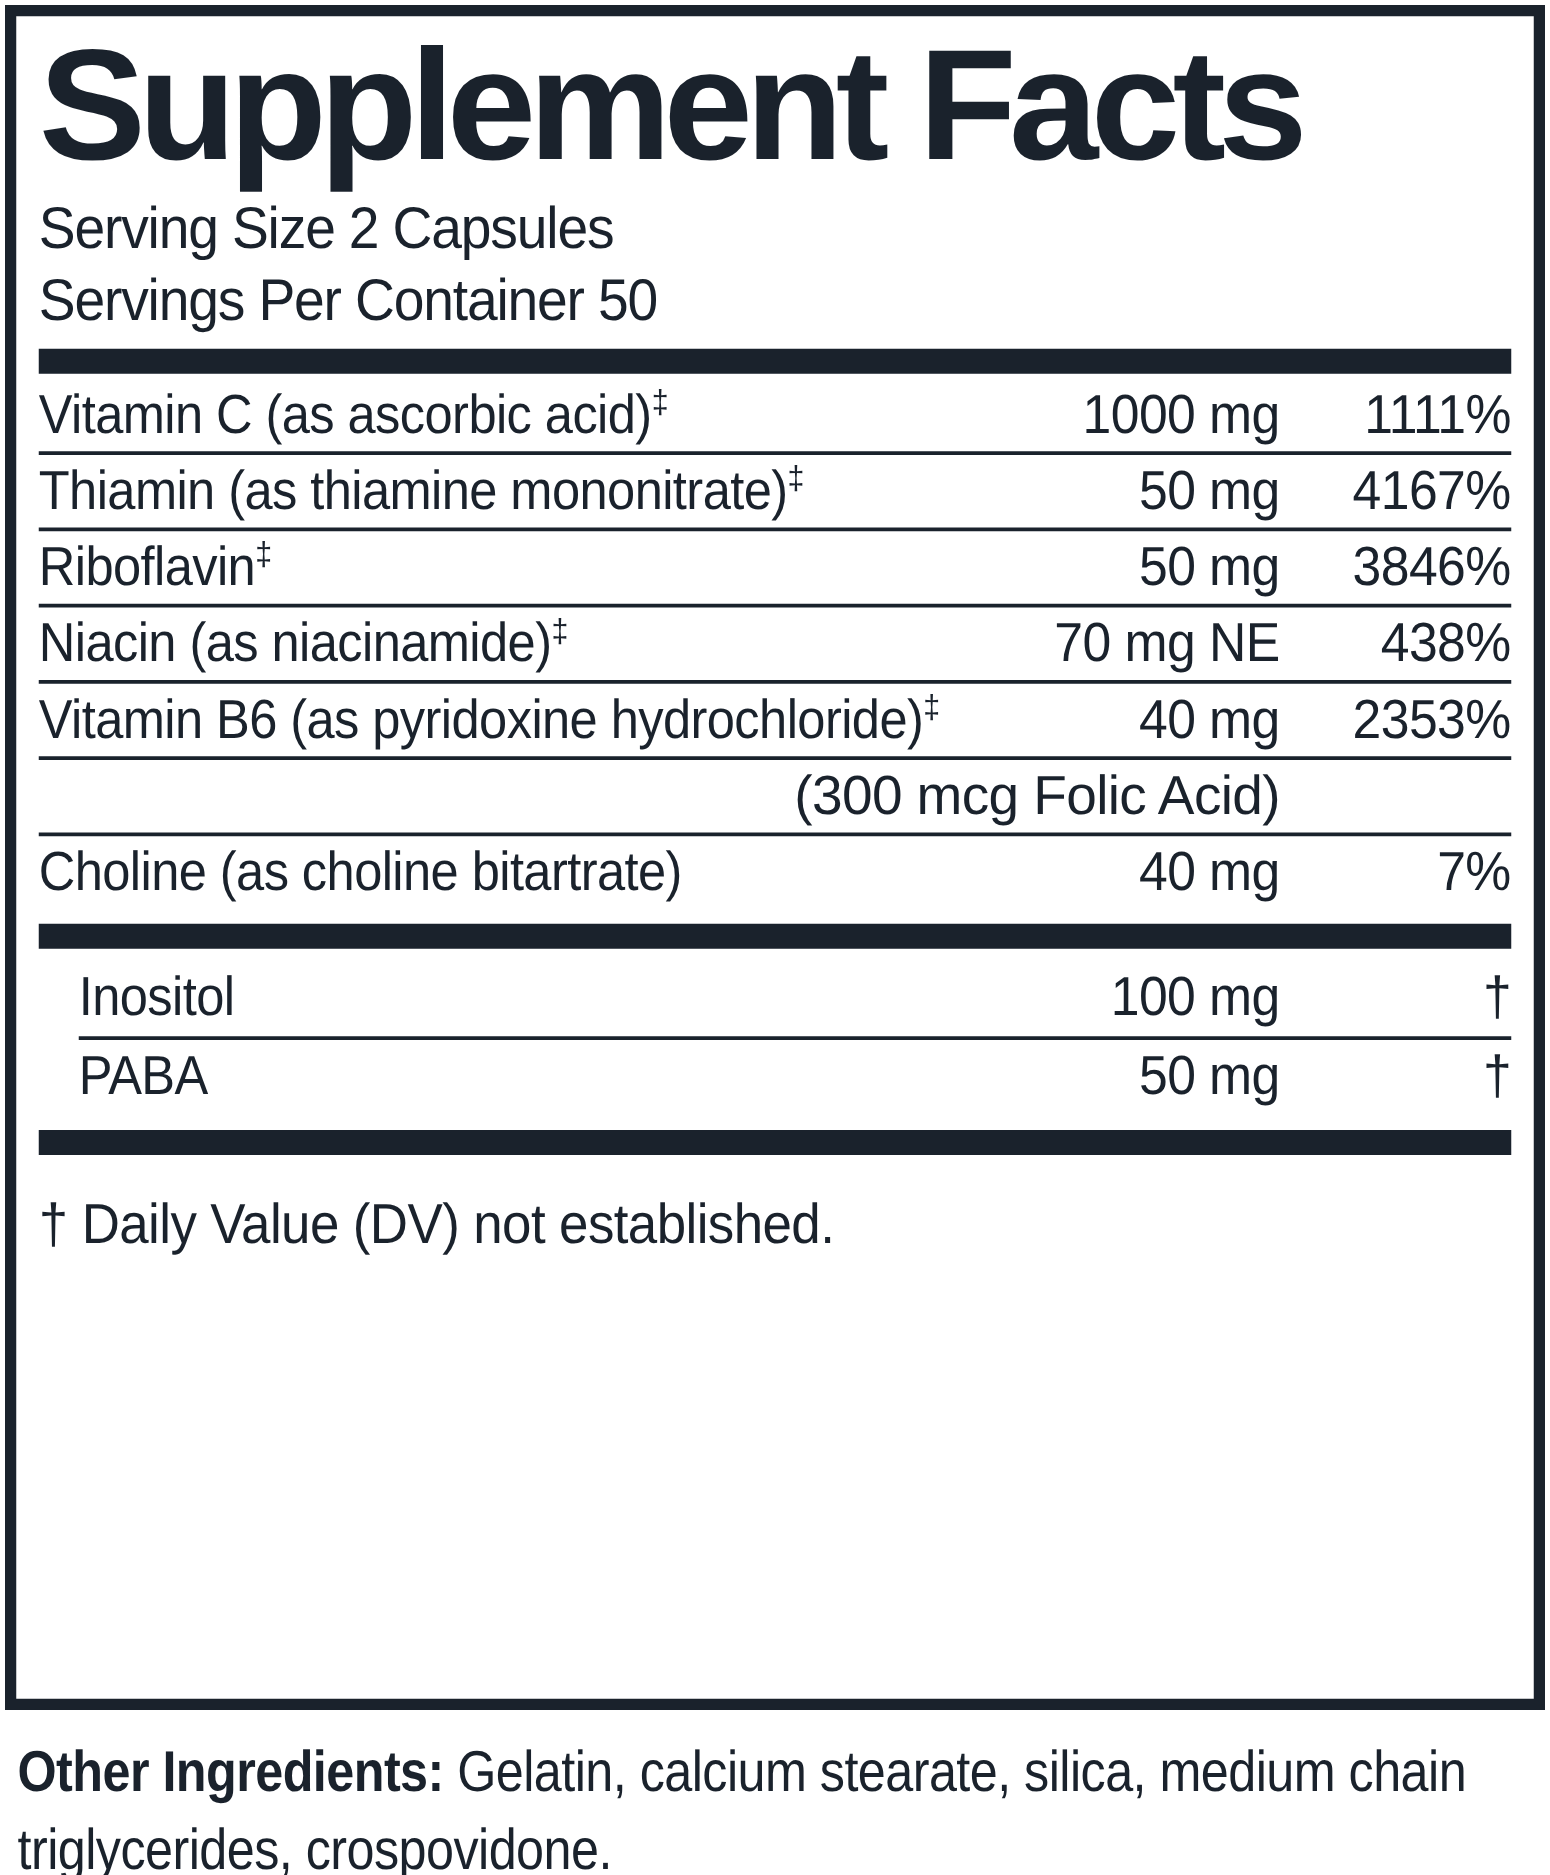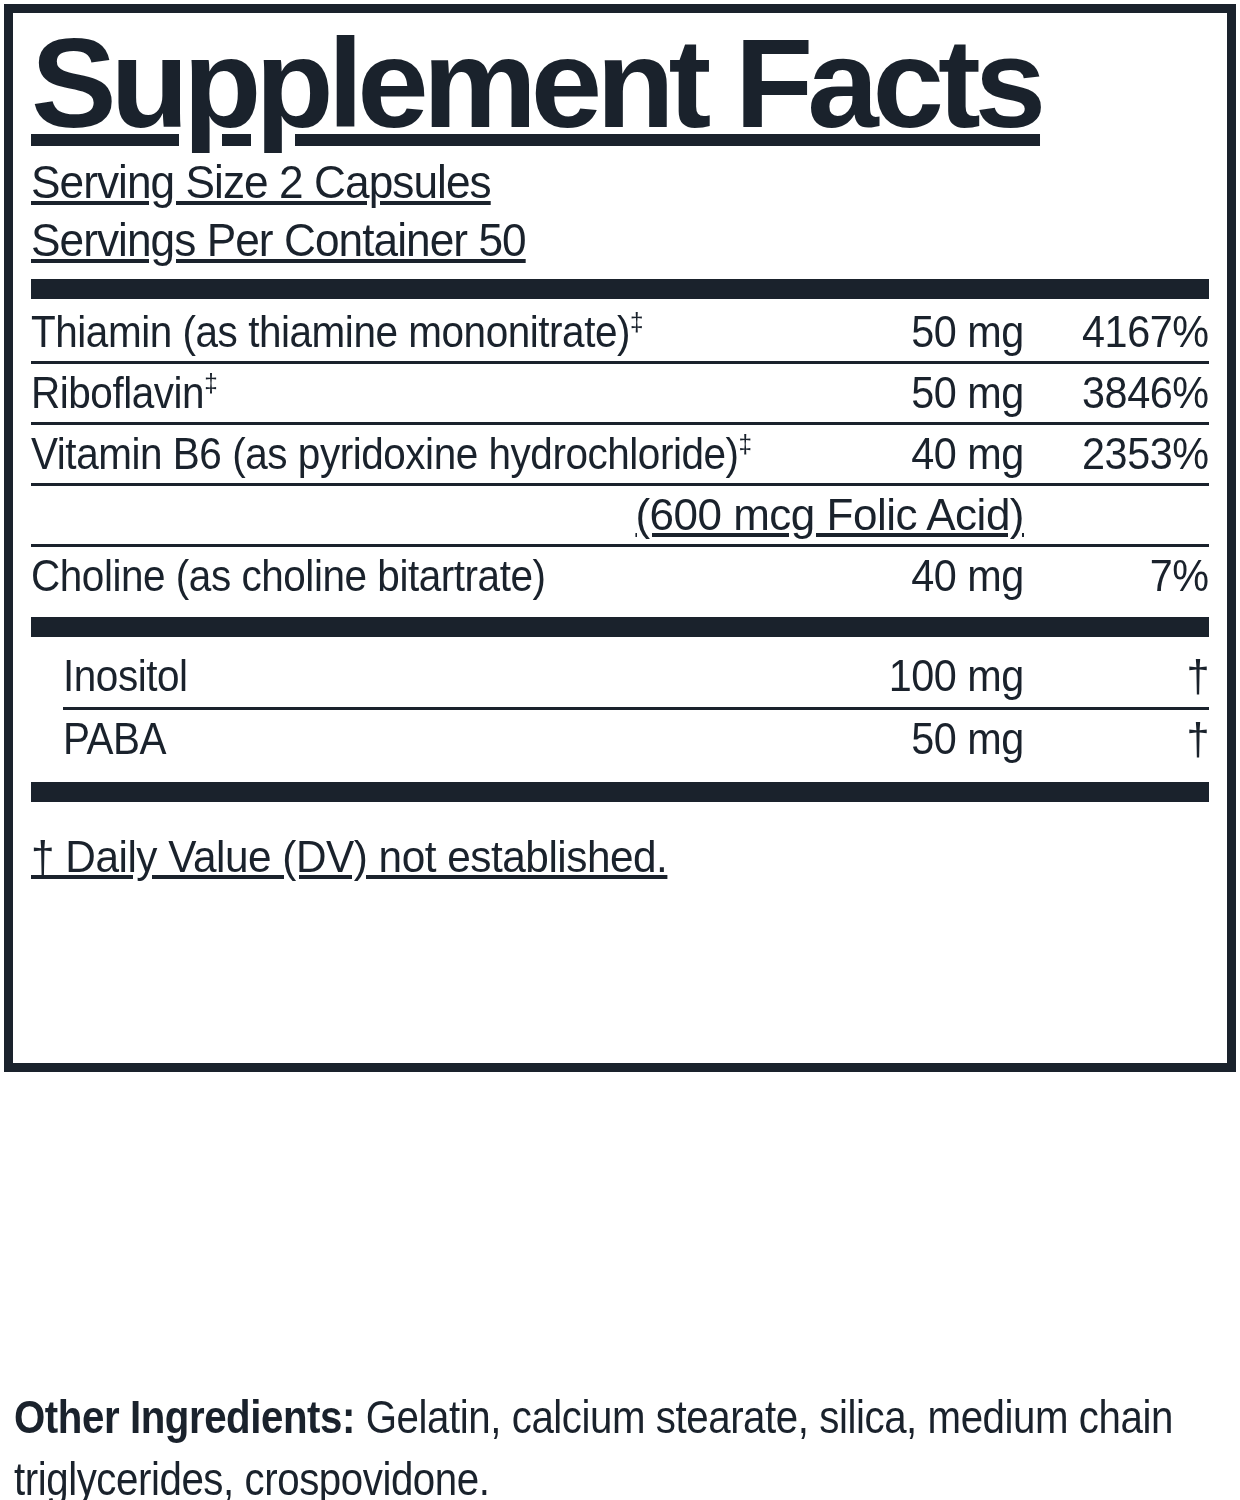--- a/index.html
+++ b/index.html
@@ -10,25 +10,24 @@
     background: var(--bg);
     color: var(--ink);
     font-family: "Liberation Sans", sans-serif;
     position: relative;
     overflow: hidden;
   }
 
   .panel {
     position: absolute;
     left: 4px; top: 4px;
-    width: 1232px; height: 1068px;
+    width: 1232px; height: 1364px;
     border: 9px solid var(--ink);
     padding: 6px 18px 16px 18px;
     background: var(--bg);
-    text-decoration: underline;
   }
 
   .title {
     margin: 2px 0 6px 0;
     font-size: 126px;
     line-height: 1.0;
     font-weight: bold;
     letter-spacing: -6px;
     white-space: nowrap;
     transform: scaleX(1.02);
@@ -148,41 +147,55 @@
   <div class="serving-line">Serving Size 2 Capsules</div>
 
   <div class="serving-line">Servings Per Container 50</div>
 
   <div class="bar bar-top"></div>
 
 
   <div class="rows rows-main" id="main-rows">
       <div class="row">
     <div class="l1">
+      <span class="nm"><span class="nm-txt">Vitamin C (as ascorbic acid)</span><sup class="sup">‡</sup></span>
+      <span class="amt">1000 mg</span>
+      <span class="dv">1111%</span>
+    </div>
+  </div>
+      <div class="row">
+    <div class="l1">
       <span class="nm"><span class="nm-txt">Thiamin (as thiamine mononitrate)</span><sup class="sup">‡</sup></span>
       <span class="amt">50 mg</span>
       <span class="dv">4167%</span>
     </div>
   </div>
       <div class="row">
     <div class="l1">
       <span class="nm"><span class="nm-txt">Riboflavin</span><sup class="sup">‡</sup></span>
       <span class="amt">50 mg</span>
       <span class="dv">3846%</span>
     </div>
   </div>
       <div class="row">
     <div class="l1">
+      <span class="nm"><span class="nm-txt">Niacin (as niacinamide)</span><sup class="sup">‡</sup></span>
+      <span class="amt">70 mg NE</span>
+      <span class="dv">438%</span>
+    </div>
+  </div>
+      <div class="row">
+    <div class="l1">
       <span class="nm"><span class="nm-txt">Vitamin B6 (as pyridoxine hydrochloride)</span><sup class="sup">‡</sup></span>
       <span class="amt">40 mg</span>
       <span class="dv">2353%</span>
     </div>
   </div>
       <div class="row">
-  <div class="l2">(600 mcg Folic Acid)</div>
+  <div class="l2">(300 mcg Folic Acid)</div>
       </div>
       <div class="row">
     <div class="l1">
       <span class="nm"><span class="nm-txt">Choline (as choline bitartrate)</span><sup class="sup"></sup></span>
       <span class="amt">40 mg</span>
       <span class="dv">7%</span>
     </div>
   </div>
     </div>
 

